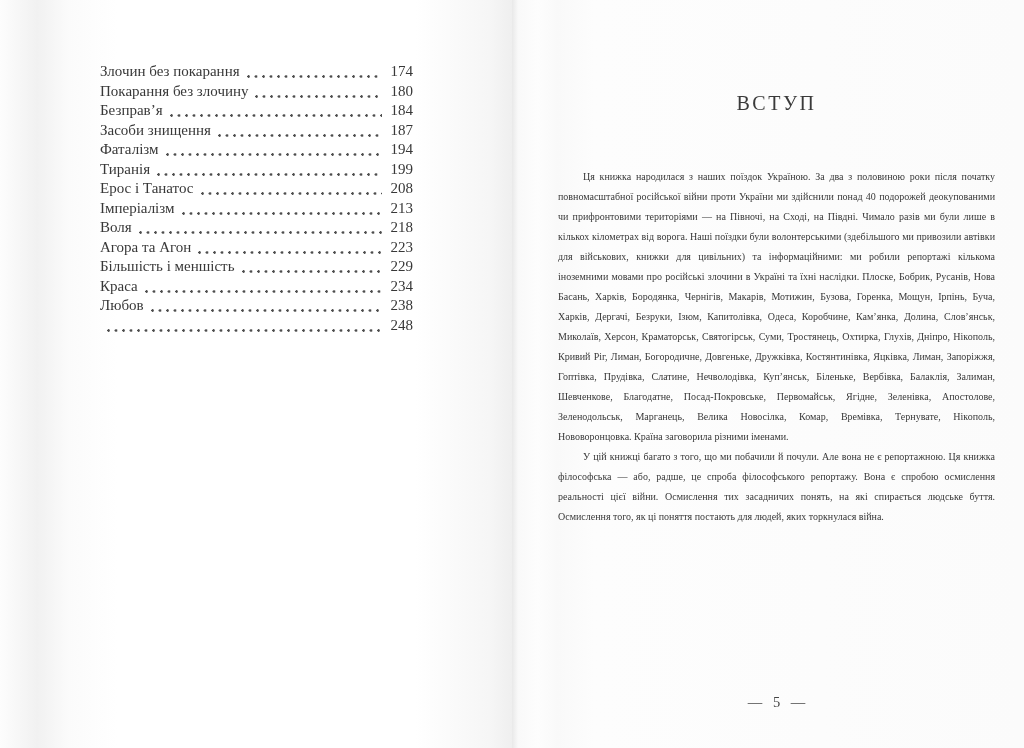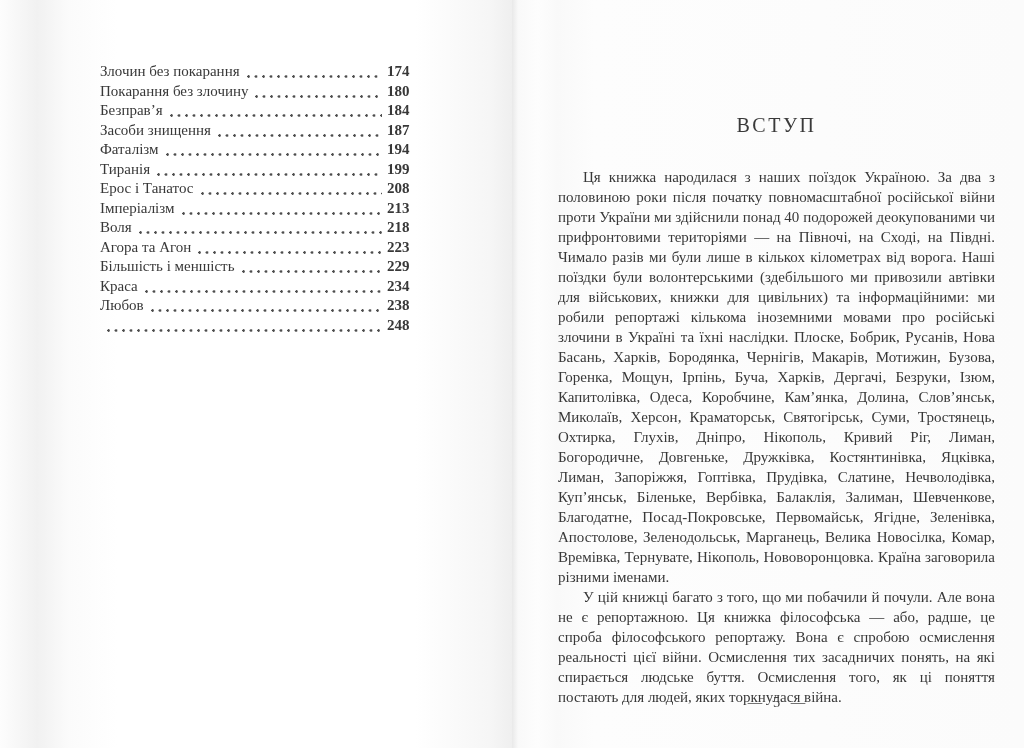--- a/index.html
+++ b/index.html
@@ -37,31 +37,31 @@
   .toc-title{flex:0 0 auto;}
   .toc-leader{
     flex:1 1 auto;
     align-self:flex-end;
     height:3px;
     margin:0 5px 3.5px 7px;
     background-image:radial-gradient(circle at 1.5px 1.5px, #4d4d4d 1.1px, transparent 1.5px);
     background-size:7.5px 3px;
     background-repeat:repeat-x;
   }
-  .toc-num{flex:0 0 auto;min-width:26px;font-weight:bold;}
+  .toc-num{flex:0 0 auto;min-width:26px;text-align:right;}
   
   .chapter-heading{
-    position:absolute;left:558px;top:114px;width:437px;
+    position:absolute;left:558px;top:92px;width:437px;
     text-align:center;
     font-size:20px;letter-spacing:2.5px;
     color:#3a3a3a;
   }
   .body-text{
     position:absolute;left:558px;top:167px;width:437px;
-    font-size:15px;line-height:20px;
+    font-size:10px;line-height:20px;
     text-align:justify;
     text-justify:inter-word;
     color:#383838;
   }
   .body-text p{margin:0;text-indent:25px;}
   .page-footer{
     position:absolute;left:558px;top:694px;width:437px;
     text-align:center;
     font-size:14.5px;
     word-spacing:7px;

